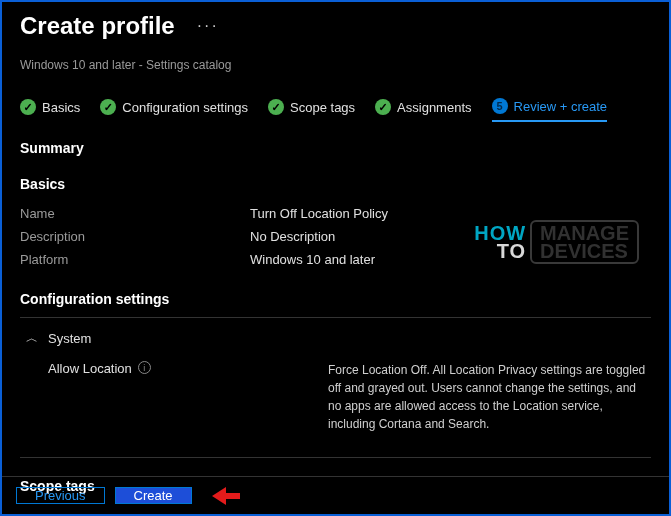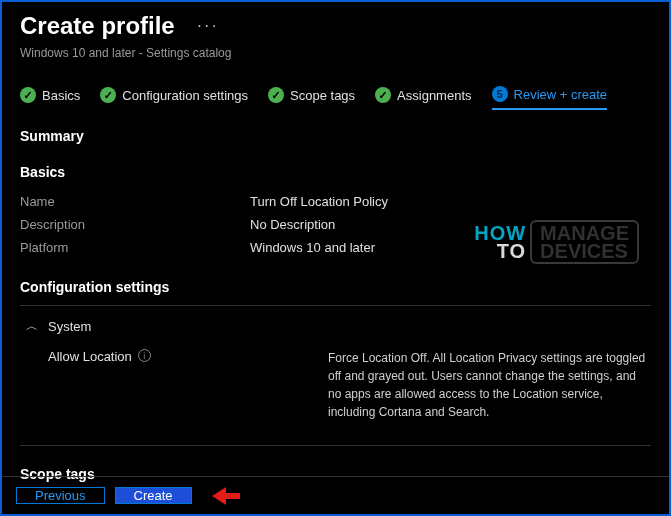--- a/index.html
+++ b/index.html
@@ -15,21 +15,21 @@
   .panel {
     border: 2px solid #0a5fd6;
     width: 671px;
     height: 516px;
     padding: 10px 18px 0 18px;
     position: relative;
   }
   .title-row { display: flex; align-items: center; gap: 22px; }
   .title { color: #fff; font-size: 24px; font-weight: 600; }
   .ellipsis { color: #ccc; font-size: 16px; letter-spacing: 2px; cursor: pointer; }
-  .subtitle { color: #9a9a9a; font-size: 12px; margin-top: 6px; }
+  .subtitle { color: #9a9a9a; font-size: 12px; margin-top: 18px; }
   .tabs { display: flex; gap: 20px; margin-top: 26px; align-items: center; }
   .tab { display: flex; align-items: center; gap: 6px; font-size: 13px; color: #e0e0e0; cursor: pointer; padding-bottom: 6px; }
   .tab.active { border-bottom: 2px solid #2899f5; color: #2899f5; }
   .check-icon {
     width: 16px; height: 16px; border-radius: 50%;
     background: #4caf50; display: flex; align-items: center; justify-content: center;
     color: #000; font-size: 11px; font-weight: bold;
   }
   .review-icon {
     width: 16px; height: 16px; border-radius: 50%;

